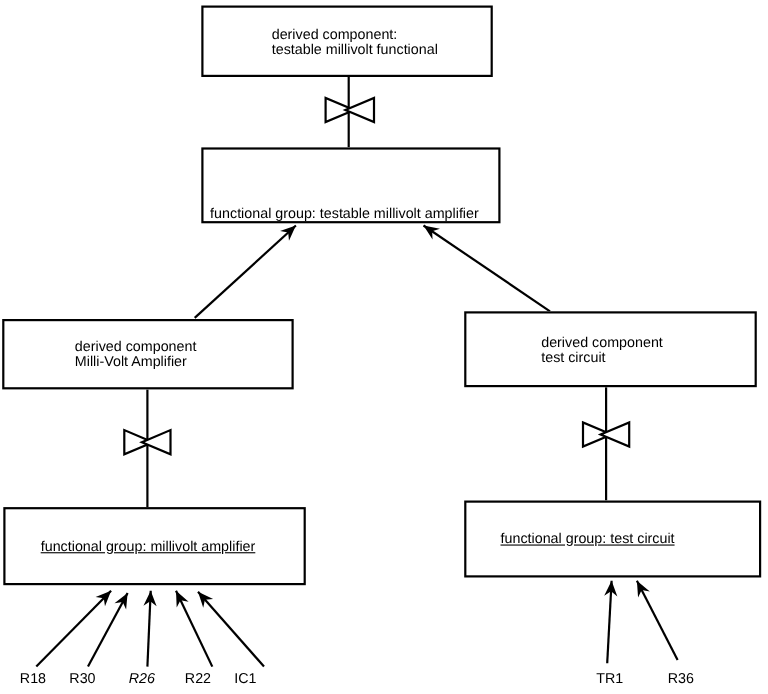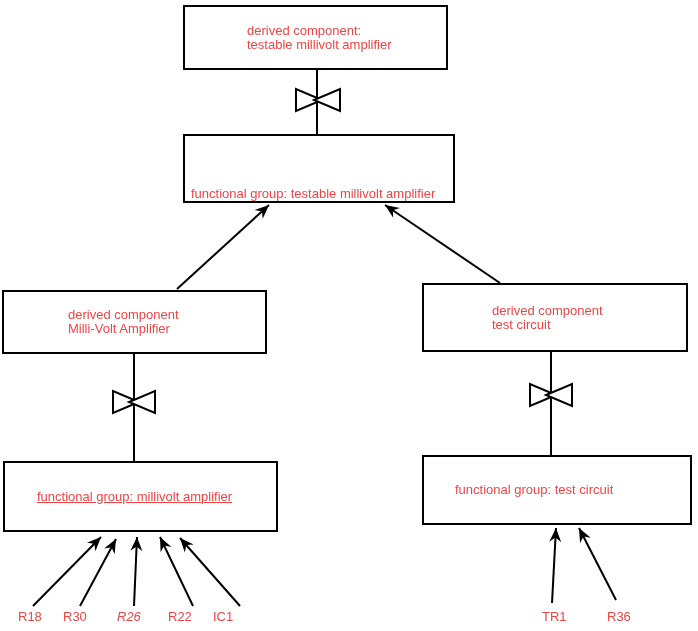--- a/index.html
+++ b/index.html
@@ -6,21 +6,21 @@
     margin: 0;
     padding: 0;
     background: #ffffff;
   }
   .canvas {
     position: relative;
     width: 698px;
     height: 631px;
     background: #ffffff;
     font-family: "Liberation Sans", sans-serif;
-    color: #ef4444;
+    color: #000000;
     overflow: hidden;
   }
   .node-box {
     position: absolute;
     box-sizing: border-box;
     border: 2px solid #000000;
     background: #ffffff;
     display: flex;
     flex-direction: column;
     justify-content: center;
@@ -42,21 +42,21 @@
     width: 698px;
     height: 631px;
     pointer-events: none;
   }
   
   #box-top        { left: 183px; top: 5px;   width: 265px; height: 65px; padding-left: 62px; }
   #box-central    { left: 183px; top: 134px; width: 272px; height: 69px; padding-left: 6px; justify-content: flex-end;  }
   #box-left-mid   { left: 2px;   top: 290px; width: 265px; height: 64px; padding-left: 64px; }
   #box-right-mid  { left: 422px; top: 283px; width: 266px; height: 69px; padding-left: 68px; }
   #box-left-low   { left: 3px;   top: 461px; width: 275px; height: 71px; padding-left: 32px; text-decoration: underline; }
-  #box-right-low  { left: 422px; top: 455px; width: 270px; height: 70px; padding-left: 31px; }
+  #box-right-low  { left: 422px; top: 455px; width: 270px; height: 70px; padding-left: 31px; text-decoration: underline; }
 
   #label-r18 { left: 18px;  top: 610px; }
   #label-r30 { left: 63px;  top: 610px; }
   #label-r26 { left: 117px; top: 610px; font-style: italic; }
   #label-r22 { left: 168px; top: 610px; }
   #label-ic1 { left: 213px; top: 610px; }
   #label-tr1 { left: 542px; top: 610px; }
   #label-r36 { left: 607px; top: 610px; }
 </style>
 </head>
@@ -101,21 +101,21 @@
       </g>
       <g>
         <polygon points="530,384 530,406 556,395"></polygon>
         <polygon points="572,384 572,406 546,395"></polygon>
       </g>
     </g>
   </svg>
 
   <div id="box-top" class="node-box">
     <span class="node-line">derived component:</span>
-    <span class="node-line">testable millivolt amplifier</span>
+    <span class="node-line">testable millivolt functional</span>
   </div>
 
   <div id="box-central" class="node-box">
     <span class="node-line">functional group: testable millivolt amplifier</span>
   </div>
 
   <div id="box-left-mid" class="node-box">
     <span class="node-line">derived component</span>
     <span class="node-line">Milli-Volt Amplifier</span>
   </div>

